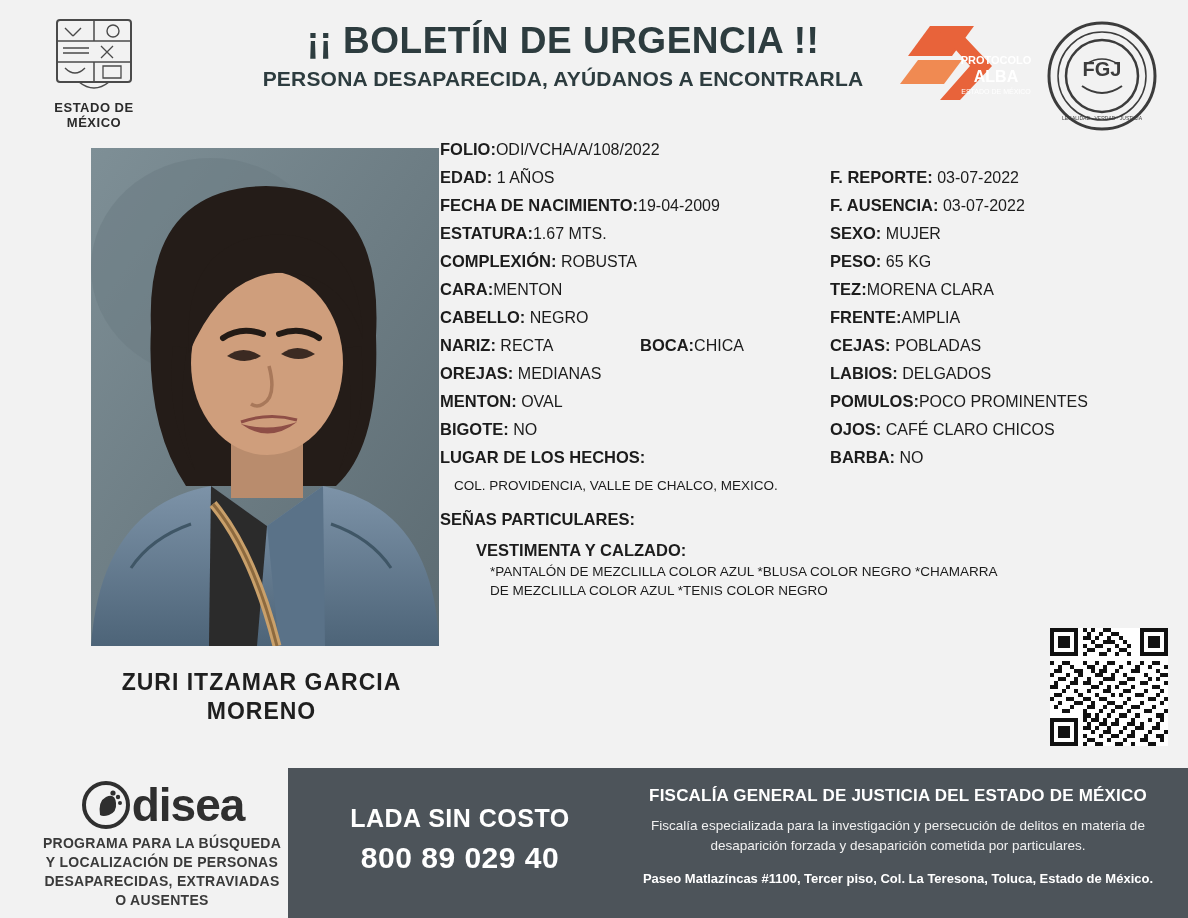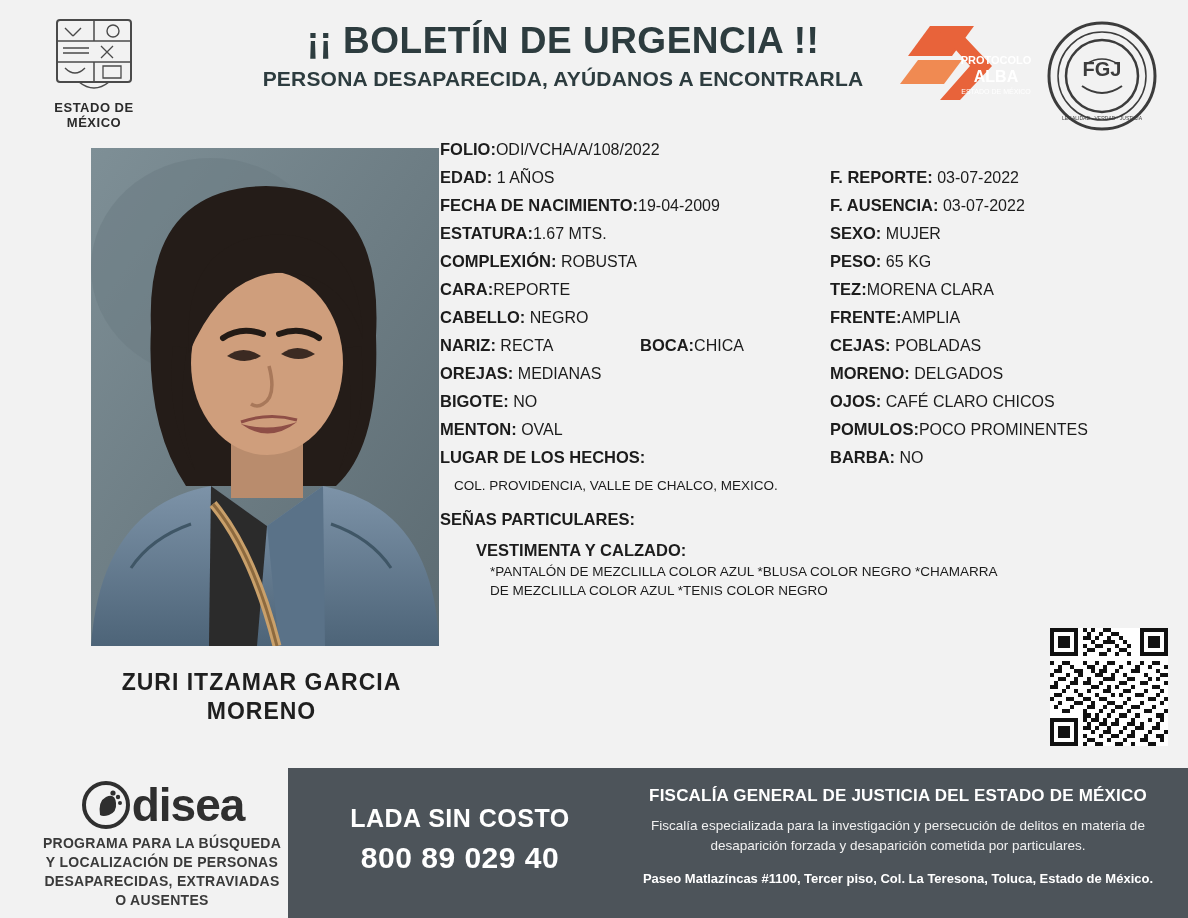--- a/index.html
+++ b/index.html
@@ -242,21 +242,21 @@
       <span class="val">ROBUSTA</span>
     </div>
     <div class="col-r">
       <span class="lbl">PESO:</span>
       <span class="val">65 KG</span>
     </div>
   </div>
 
   <div class="row">
     <div class="col-l">
-      <span class="lbl">CARA:</span><span class="val">REPORTE</span>
+      <span class="lbl">CARA:</span><span class="val">MENTON</span>
     </div>
     <div class="col-r">
       <span class="lbl">TEZ:</span><span class="val">MORENA CLARA</span>
     </div>
   </div>
 
   <div class="row">
     <div class="col-l">
       <span class="lbl">CABELLO:</span>
       <span class="val">NEGRO</span>
@@ -281,43 +281,43 @@
       <span class="val">POBLADAS</span>
     </div>
   </div>
 
   <div class="row">
     <div class="col-l">
       <span class="lbl">OREJAS:</span>
       <span class="val">MEDIANAS</span>
     </div>
     <div class="col-r">
-      <span class="lbl">MORENO:</span>
+      <span class="lbl">LABIOS:</span>
       <span class="val">DELGADOS</span>
+    </div>
+  </div>
+
+  <div class="row">
+    <div class="col-l">
+      <span class="lbl">MENTON:</span>
+      <span class="val">OVAL</span>
+    </div>
+    <div class="col-r">
+      <span class="lbl">POMULOS:</span><span class="val">POCO PROMINENTES</span>
     </div>
   </div>
 
   <div class="row">
     <div class="col-l">
       <span class="lbl">BIGOTE:</span>
       <span class="val">NO</span>
     </div>
     <div class="col-r">
       <span class="lbl">OJOS:</span>
       <span class="val">CAFÉ CLARO CHICOS</span>
-    </div>
-  </div>
-
-  <div class="row">
-    <div class="col-l">
-      <span class="lbl">MENTON:</span>
-      <span class="val">OVAL</span>
-    </div>
-    <div class="col-r">
-      <span class="lbl">POMULOS:</span><span class="val">POCO PROMINENTES</span>
     </div>
   </div>
 
   <div class="row">
     <div class="col-l">
       <div class="lbl">LUGAR DE LOS HECHOS:</div>
     </div>
     <div class="col-r">
       <span class="lbl">BARBA:</span>
       <span class="val">NO</span>

